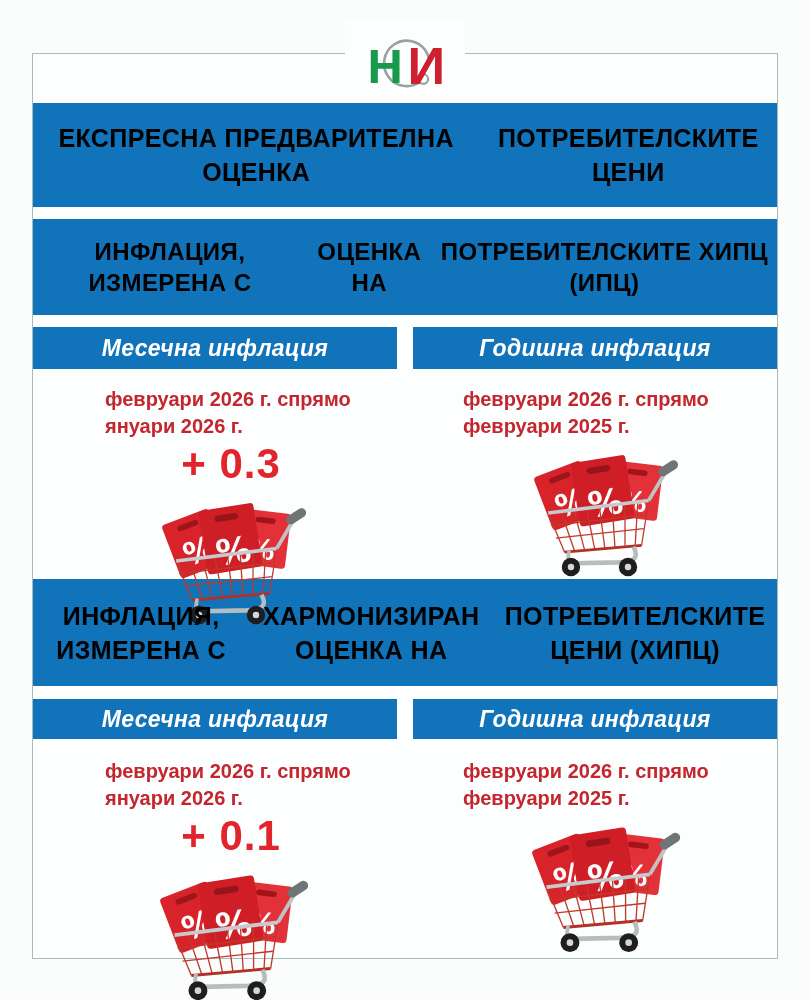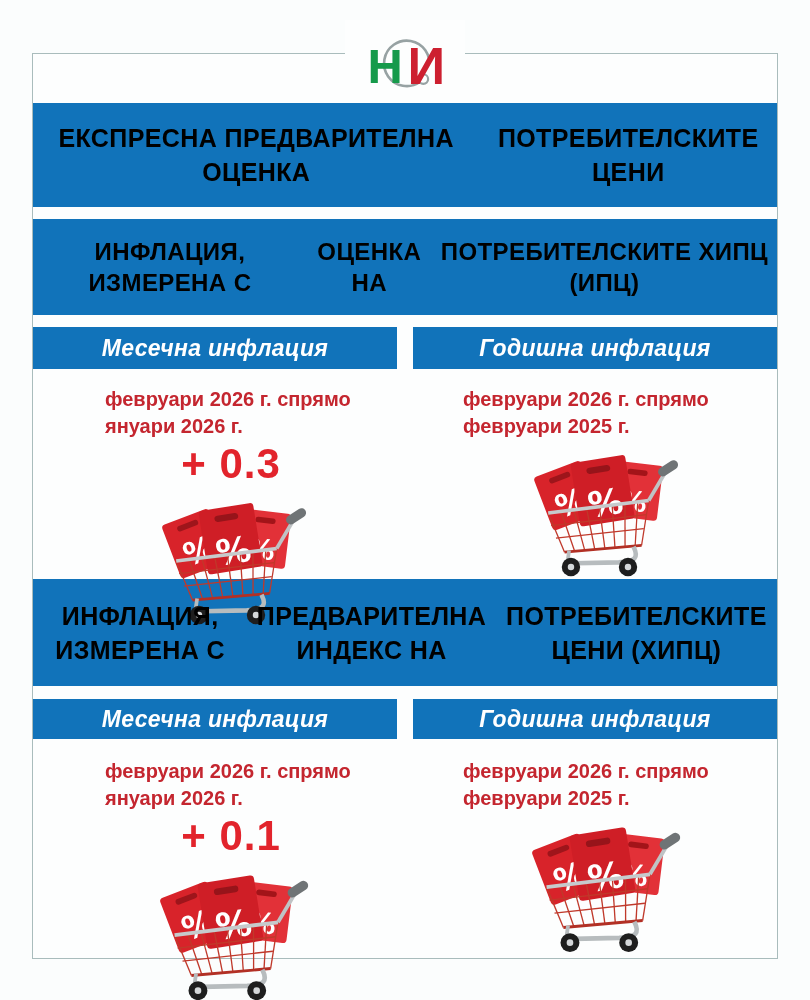--- a/index.html
+++ b/index.html
@@ -199,21 +199,21 @@
           <circle cx="48" cy="138" r="3.5" fill="#d5d8da"></circle>
           <circle cx="110" cy="138" r="10" fill="#1e1e1e"></circle>
           <circle cx="110" cy="138" r="3.5" fill="#d5d8da"></circle>
         </svg>
       </div>
     </div>
   </div>
 
   <div class="banner banner-sub2">
     <div>ИНФЛАЦИЯ, ИЗМЕРЕНА С</div>
-    <div>ПРЕДВАРИТЕЛНА ИНДЕКС НА</div>
+    <div>ХАРМОНИЗИРАН ОЦЕНКА НА</div>
     <div>ПОТРЕБИТЕЛСКИТЕ ЦЕНИ (ХИПЦ)</div>
   </div>
   <div class="g3"></div>
 
   <div class="hdr-row bottom">
     <div class="col-hdr">Месечна инфлация</div>
     <div class="col-hdr">Годишна инфлация</div>
   </div>
 
   <div class="content bottom">

